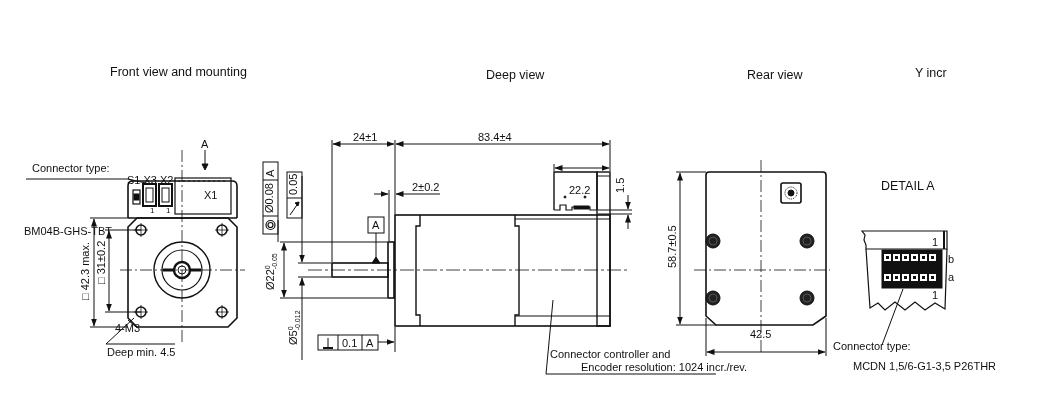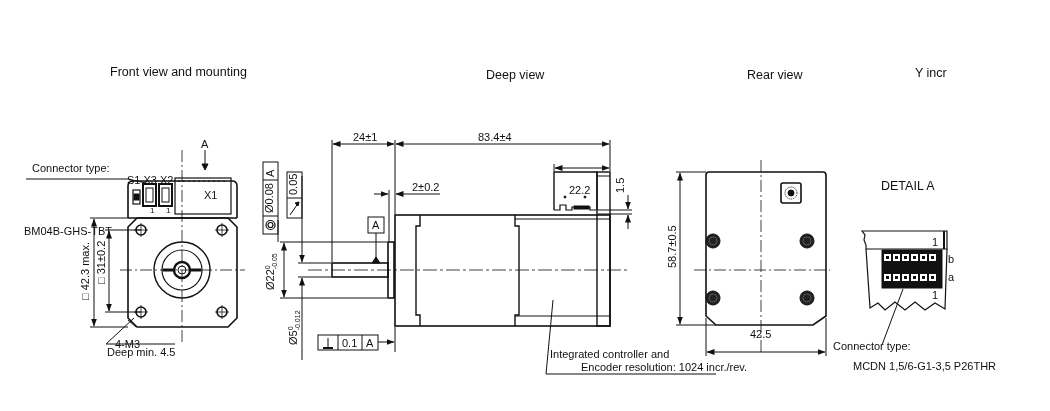--- a/index.html
+++ b/index.html
@@ -254,21 +254,21 @@
 <div class="lbl small" style="left:166px;top:207px;">1</div>
 
 <div class="lbl dim vert" style="left:80px;top:300px;">
   <span>□</span>
   <span>42.3 max.</span>
 </div>
 <div class="lbl dim vert" style="left:96px;top:284px;">
   <span>□</span>
   <span>31±0.2</span>
 </div>
-<div class="lbl dim" style="left:115px;top:339px;">4-M3</div>
+<div class="lbl dim" style="left:115px;top:323px;">4-M3</div>
 <div class="lbl dim" style="left:107px;top:347px;">Deep min. 4.5</div>
 
 <div class="lbl dim" style="left:353px;top:132px;">24±1</div>
 <div class="lbl dim" style="left:478px;top:132px;">83.4±4</div>
 <div class="lbl dim" style="left:412px;top:182px;">2±0.2</div>
 <div class="lbl dim" style="left:569px;top:157px;margin-top:28px;">22.2</div>
 <div class="lbl dim vert" style="left:615px;top:193px;">1.5</div>
 <div class="lbl dim" style="left:372px;top:220px;">A</div>
 
 <div class="lbl dim vert" style="left:264px;top:213px;">Ø0.08</div>
@@ -278,21 +278,21 @@
 <div class="lbl dim vert" style="left:264px;top:290px;">
   <span>Ø22</span><span style="display:inline-block;font-size:7px;line-height:7px;vertical-align:middle;"><span style="display:block">0</span><span style="display:block">-0.05</span></span>
 </div>
 <div class="lbl dim vert" style="left:287px;top:345px;">
   <span>Ø5</span><span style="display:inline-block;font-size:7px;line-height:7px;vertical-align:middle;"><span style="display:block">0</span><span style="display:block">-0.012</span></span>
 </div>
 
 <div class="lbl dim" style="left:342px;top:338px;">0.1</div>
 <div class="lbl dim" style="left:366px;top:338px;">A</div>
 
-<div class="lbl dim" style="left:550px;top:349px;">Integrated controller and</div>
+<div class="lbl dim" style="left:550px;top:349px;">Connector controller and</div>
 <div class="lbl dim" style="left:550px;top:362px;margin-left:31px;">Encoder resolution: 1024 incr./rev.</div>
 
 <div class="lbl dim vert" style="left:667px;top:268px;">58.7±0.5</div>
 <div class="lbl dim" style="left:750px;top:329px;">42.5</div>
 
 <div class="lbl title" style="left:881px;top:180px;">DETAIL A</div>
 <div class="lbl dim" style="left:932px;top:237px;">1</div>
 <div class="lbl dim" style="left:948px;top:254px;">b</div>
 <div class="lbl dim" style="left:948px;top:272px;">a</div>
 <div class="lbl dim" style="left:932px;top:290px;">1</div>

